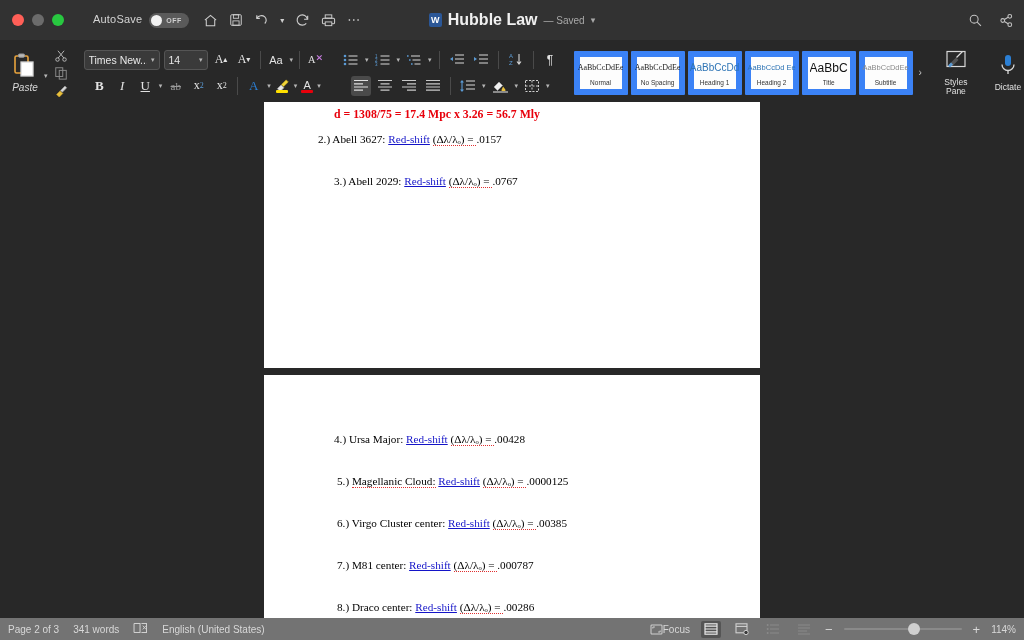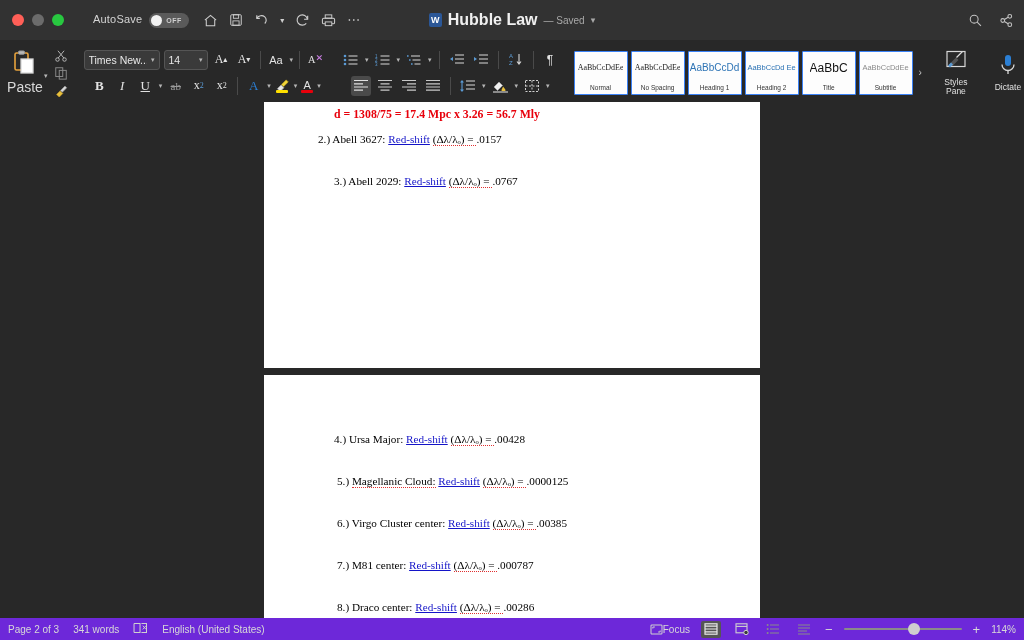--- a/index.html
+++ b/index.html
@@ -56,21 +56,21 @@
     height: 62px; background: #282828; display: flex; align-items: stretch;
     flex: 0 0 62px; padding: 3px 0 0 0; position: relative;
   }
   .rgroup { display: flex; align-items: center; height: 100%; }
   .sep { width: 1px; height: 42px; background: #4a4a4a; align-self: center; margin: 0 5px; }
 
   
   .paste-g { padding-left: 8px; display: flex; align-items: center; }
   .paste-btn { display: flex; flex-direction: column; align-items: center; width: 34px; }
   .paste-ico { width: 26px; height: 28px; position: relative; }
-  .paste-label { font-size: 14px; color: #d8d8d8; margin-top: 1px; }
+  .paste-label { font-size: 10px; color: #d8d8d8; margin-top: 1px; font-style: italic; }
   .mini-chev { color: #b8b8b8; font-size: 7px; margin-left: 2px; margin-top: 6px; }
   .clip-col { display: flex; flex-direction: column; gap: 3px; margin-left: 6px; align-items: center; }
 
   
   .font-g { display: flex; flex-direction: column; justify-content: center; gap: 4px; padding-left: 6px; }
   .frow { display: flex; align-items: center; gap: 4px; height: 22px; }
   .combo {
     background: #3a3a3a; border: 1px solid #555; border-radius: 3px; height: 20px;
     display: flex; align-items: center; padding: 0 4px; color: #e8e8e8; font-size: 10.5px;
     justify-content: space-between;
@@ -89,21 +89,21 @@
   .chev { color: #b5b5b5; font-size: 7px; }
   .colorbar { width: 12px; height: 3px; border-radius: 1px; margin-top: -1px; }
   .stackbtn { display: flex; flex-direction: column; align-items: center; justify-content: center; height: 20px; }
 
   
   .para-g { display: flex; flex-direction: column; justify-content: center; gap: 4px; padding-left: 4px; }
 
   
   .styles-g { display: flex; align-items: center; gap: 3px; padding-left: 4px; }
   .stile {
-    width: 54px; height: 44px; background: #fdfdfd; border: 1px solid #3b82f6;
+    width: 54px; height: 44px; background: #fdfdfd; border: 6px solid #3b82f6;
     display: flex; flex-direction: column; align-items: center; justify-content: center;
     border-radius: 1px;
   }
   .stile .sprev { flex: 1; display: flex; align-items: center; justify-content: center; font-size: 8px; color: #222; white-space: nowrap; overflow: hidden; }
   .stile .slabel { font-size: 6.5px; color: #333; padding-bottom: 3px; white-space: nowrap; overflow: hidden; }
   .gal-chev { color: #c4c4c4; font-size: 10px; padding: 0 3px; }
 
   .rbtn { display: flex; flex-direction: column; align-items: center; justify-content: center; width: 42px; gap: 2px; }
   .rbtn .rlabel { font-size: 8.5px; color: #e0e0e0; text-align: center; line-height: 1.05; }
 
@@ -116,21 +116,21 @@
   .page1 { top: 0px; height: 266px; }
   .page2 { top: 273px; height: 300px; }
 
   .line { font-size: 11.2px; color: #000; white-space: nowrap; position: absolute; }
   .redline { color: #e8000b; font-weight: bold; font-size: 11.8px; }
   .rs { color: #1414c8; text-decoration: underline; }
   .sq { border-bottom: 1.5px dotted #e03030; }
 
   
   .status {
-    height: 22px; background: #6d28d9; flex: 0 0 22px; display: flex; align-items: center;
+    height: 22px; background: #737373; flex: 0 0 22px; display: flex; align-items: center;
     justify-content: space-between; padding: 0 8px;
   }
   .st-left { display: flex; align-items: center; gap: 14px; }
   .st-right { display: flex; align-items: center; gap: 11px; }
   .sttext { color: #d8d8d8; font-size: 10px; }
   .vbtn { width: 20px; height: 17px; display: flex; align-items: center; justify-content: center; border-radius: 2px; }
   .vbtn.active { background: #555; }
   .slider { width: 118px; height: 14px; display: flex; align-items: center; position: relative; }
   .strack { width: 100%; height: 2px; background: #8a8a8a; border-radius: 1px; }
   .sknob { width: 12px; height: 12px; border-radius: 50%; background: #cfcfcf; position: absolute; left: 55%; }

